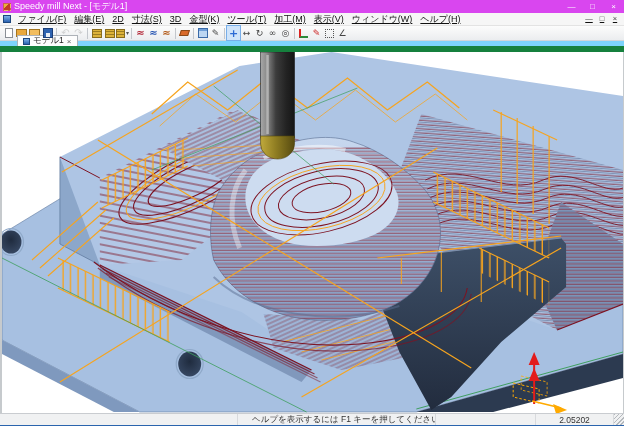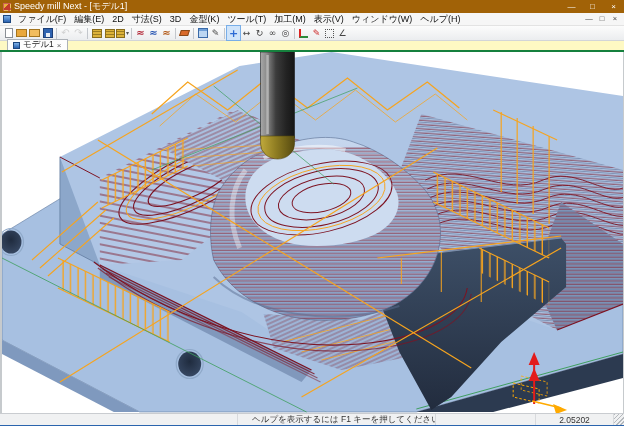--- a/index.html
+++ b/index.html
@@ -1,28 +1,28 @@
 <!DOCTYPE html>
 <html><head>
 <meta charset="utf-8">
 <style>
   * { box-sizing: border-box; margin: 0; padding: 0; }
   html,body { width:624px; }
   body { font-family: "Liberation Sans", "DejaVu Sans", sans-serif; background:#888; }
   .app { width:624px; height:426px; background:#fff; display:flex; flex-direction:column; border-bottom:1px solid #2a64ad; }
 
   
-  .titlebar { height:13px; background:#a16207; color:#fff; display:flex; align-items:center; font-size:9px; flex:0 0 13px; }
+  .titlebar { height:13px; background:#d946ef; color:#fff; display:flex; align-items:center; font-size:9px; flex:0 0 13px; }
   .app-ico { width:8px; height:8px; margin:0 3px 0 3px; background:linear-gradient(135deg,#e8b13c 0 40%,#c23b2a 40% 100%); border:1px solid #fff3; flex:0 0 8px; }
   .titlebar .title { white-space:nowrap; overflow:hidden; }
   .win-controls { margin-left:auto; display:flex; height:100%; }
   .win-controls span { width:21px; text-align:center; font-size:8px; line-height:13px; cursor:default; }
 
   
-  .menubar { height:13px; flex:0 0 13px; background:#f6f6f6; border-bottom:1px solid #e3e3e3; display:flex; align-items:center; font-size:9px; color:#111; }
+  .menubar { height:13px; flex:0 0 13px; background:#f6f6f6; border-bottom:1px solid #e3e3e3; display:flex; align-items:center; font-size:9px; color:#111;text-decoration:underline; }
   .doc-ico { width:8px; height:8px; margin:0 3px; background:linear-gradient(#7db1e8,#2a62b0); border:1px solid #1d477f; flex:0 0 8px; }
   .mi { padding:0 4px; line-height:12px; cursor:default; }
   .mdi-controls { margin-left:auto; display:flex; gap:3px; padding-right:4px; font-size:7.5px; color:#444; }
   .mdi-controls span { width:10px; text-align:center; line-height:12px; }
 
   
   .toolbar { height:15px; flex:0 0 15px; background:linear-gradient(#fcfcfc,#ebedef); border-bottom:1px solid #d2d5d8; display:flex; align-items:center; padding-left:2px; }
   .tb { width:13px; height:14px; border:0; background:transparent; display:flex; align-items:center; justify-content:center; padding:0; cursor:pointer; }
   .tb.active { background:#cfe4fa; outline:1px solid #78aee8; }
   .tb.disabled { opacity:.4; }
@@ -40,21 +40,21 @@
   .ic-curve2 { color:#2050b0; font-weight:bold; font-size:10px; }
   .ic-curve3 { color:#b05510; font-weight:bold; font-size:10px; }
   .ic-eraser { width:9px; height:6px; background:#d96a2a; border:1px solid #8a4a1a; transform:skewX(-18deg); }
   .ic-panel { width:10px; height:10px; background:#bcd6f2; border:1px solid #3a6aa8; box-shadow:inset 0 2px 0 #6f9fd8; }
   .ic-pan { color:#2a6ad4; font-weight:bold; font-size:11px; }
   .ic-axes { width:9px; height:9px; border-left:2px solid #d22; border-bottom:2px solid #2a8a3a; }
   .ic-measure { color:#c22; }
   .ic-grid { width:9px; height:9px; border:1px dotted #555; }
 
   
-  .tabbar { height:11px; flex:0 0 11px; background:#fef9c3; border-bottom:2px solid #15803d; display:flex; align-items:flex-end; padding-left:7px; }
+  .tabbar { height:11px; flex:0 0 11px; background:#7dd3fc; border-bottom:6px solid #15803d; display:flex; align-items:flex-end; padding-left:17px; }
   .tab { height:11px; display:flex; align-items:center; gap:3px; background:#fdfdfd; border:1px solid #adb2b8; border-bottom:none; padding:0 5px; font-size:8.5px; color:#222; cursor:pointer; }
   .tab-ico { width:7px; height:7px; background:linear-gradient(#7db1e8,#2a62b0); border:1px solid #1d477f; }
   .tab-x { color:#666; font-size:8px; cursor:pointer; }
 
   
   .viewport { flex:1 1 auto; position:relative; background:#fff; border-left:2px solid #c6cacd; border-right:1px solid #c6cacd; overflow:hidden; }
   .viewport svg { position:absolute; inset:0; width:100%; height:100%; }
 
   
   .statusbar { height:12px; flex:0 0 12px; background:#f0f1f2; border-top:1px solid #c9ccd0; display:flex; align-items:stretch; font-size:8.5px; color:#333; }

